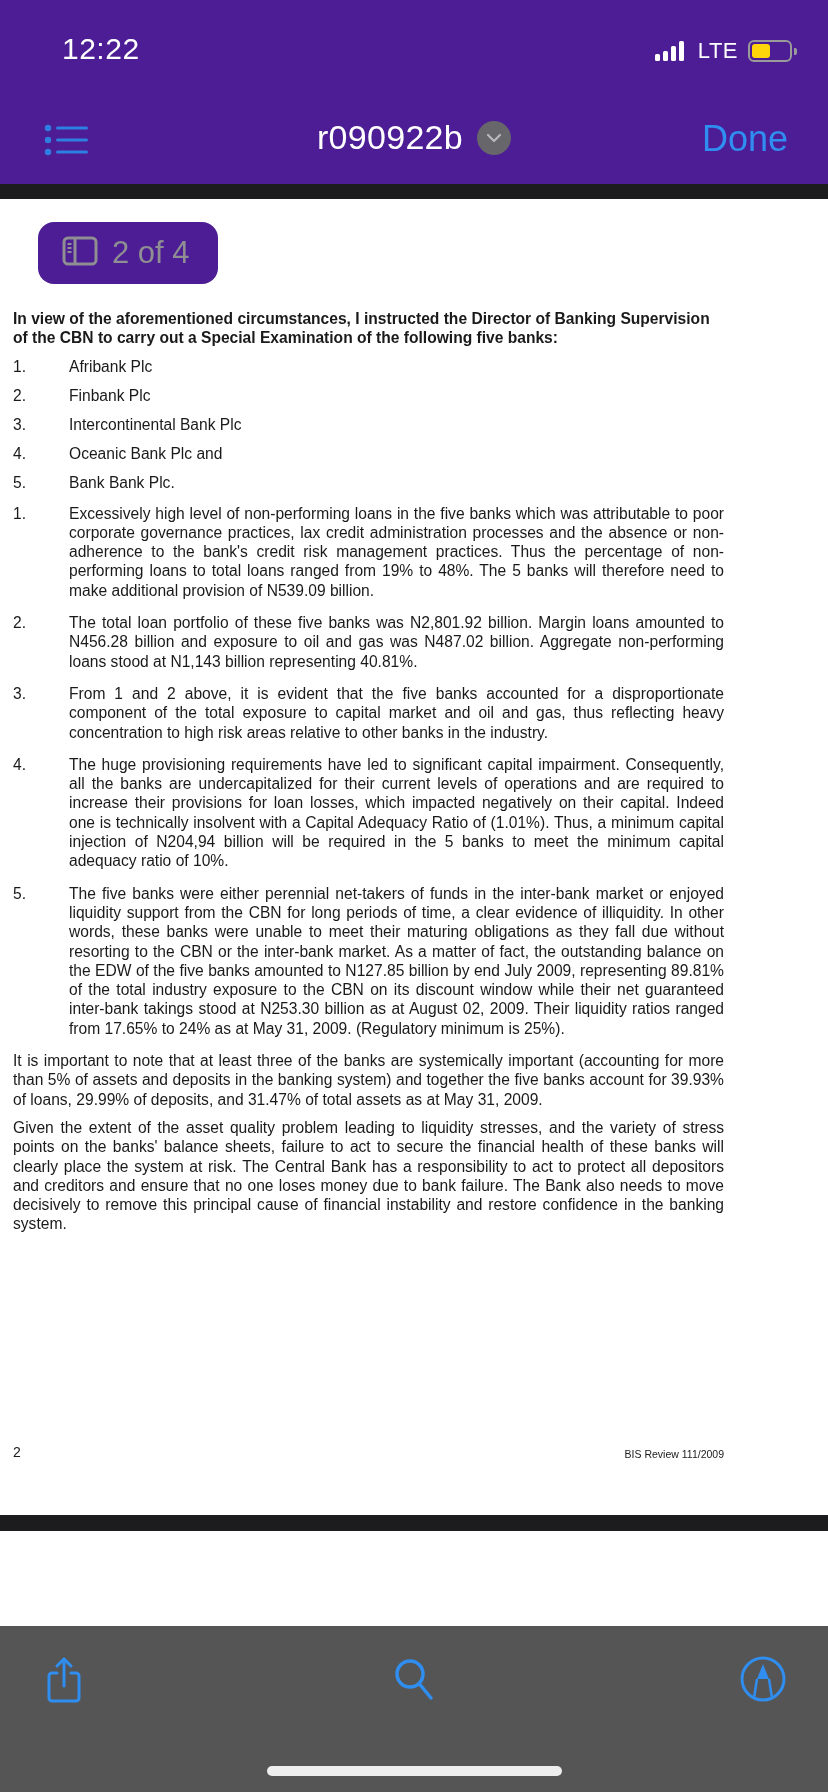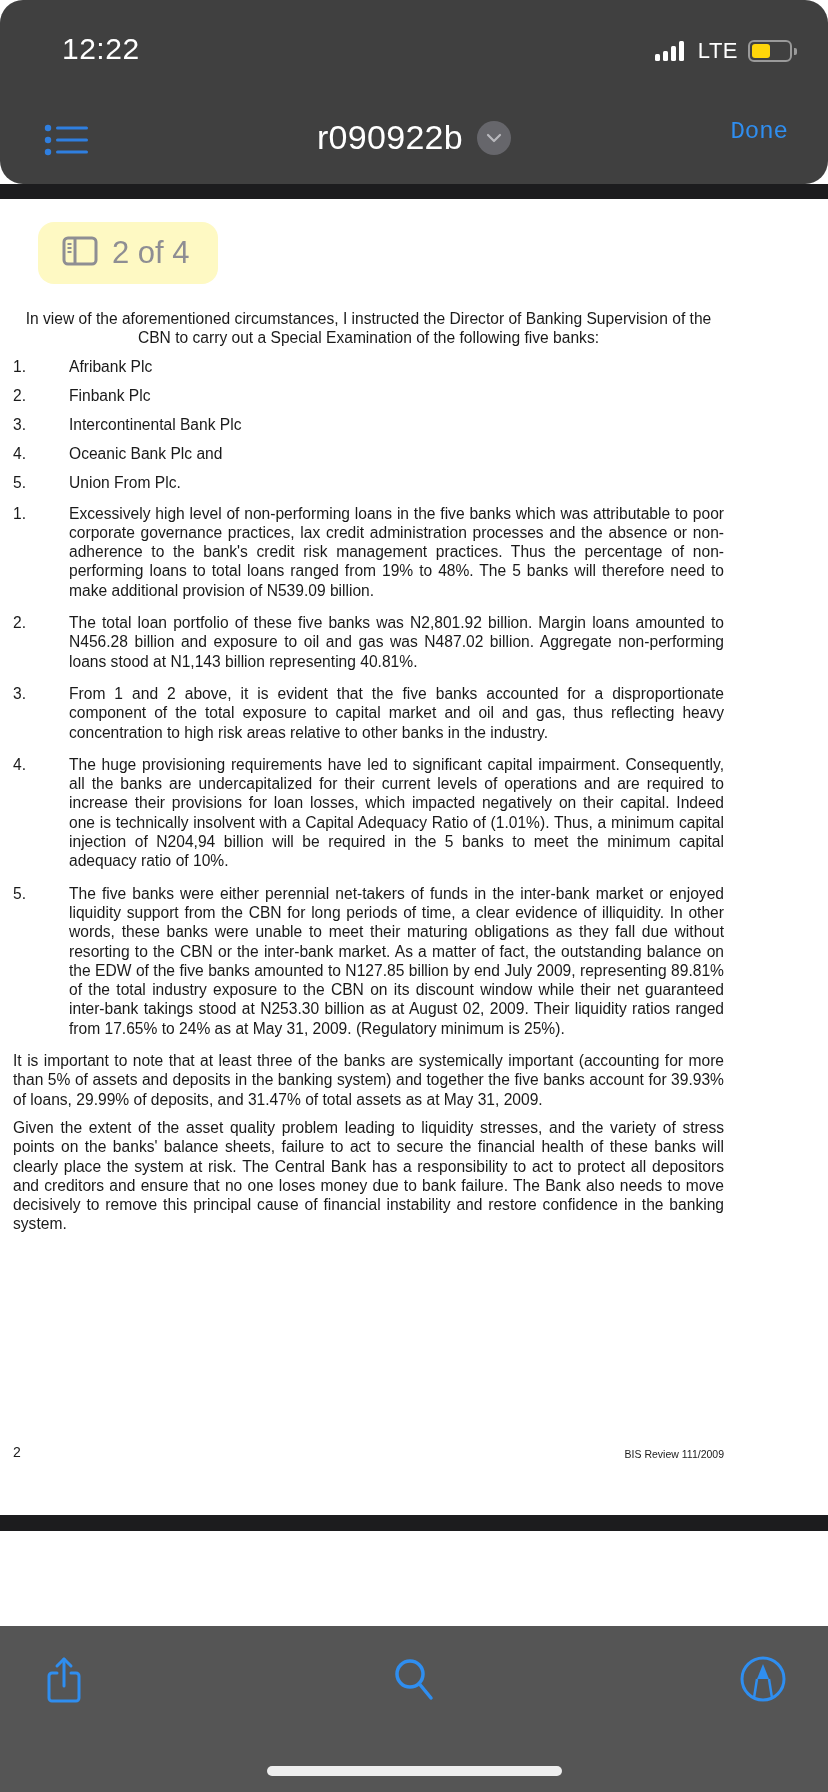--- a/index.html
+++ b/index.html
@@ -1,47 +1,47 @@
 <!DOCTYPE html>
 <html><head>
 <meta charset="utf-8">
 <style>
   * { margin: 0; padding: 0; box-sizing: border-box; }
   html, body { width: 828px; height: 1792px; overflow: hidden; background: #ffffff; }
   body { position: relative; font-family: "Liberation Sans", sans-serif; }
 
   
-  .topbar { position: absolute; left: 0; top: 0; width: 828px; height: 184px; background: #404040; border-radius: 23px; }
+  .topbar { position: absolute; left: 0; top: 0; width: 828px; height: 184px; background: #4c1d95; }
   .status-time { position: absolute; left: 62px; top: 32px; font-size: 30px; color: #ffffff; font-weight: 400; letter-spacing: 0.5px; }
   .status-right { position: absolute; right: 36px; top: 38px; height: 26px; display: flex; align-items: center; gap: 6px; }
   .signal { display: flex; align-items: flex-end; gap: 3px; height: 20px; }
   .signal span { display: block; width: 5px; background: #ffffff; border-radius: 1.5px; }
   .lte { font-size: 22px; color: #ffffff; margin-left: 8px; letter-spacing: 0.5px; }
   .battery { position: relative; width: 44px; height: 22px; border: 2px solid #9a9a9a; border-radius: 6px; margin-left: 4px; }
   .battery-fill { position: absolute; left: 2px; top: 2px; bottom: 2px; width: 24px; background: #ffd60a; border-radius: 3px; }
   .battery-tip { position: absolute; right: -7px; top: 6px; width: 3px; height: 7px; background: #9a9a9a; border-radius: 0 2px 2px 0; }
 
   .nav-list { position: absolute; left: 42px; top: 122px; width: 50px; height: 36px; cursor: pointer; }
   .nav-title-wrap { position: absolute; left: 0; right: 0; top: 118px; display: flex; justify-content: center; align-items: center; gap: 14px; }
   .nav-title { font-size: 34px; color: #ffffff; font-weight: 400; letter-spacing: 0.3px; }
   .nav-chevron { width: 34px; height: 34px; border-radius: 50%; background: #66666b; display: flex; align-items: center; justify-content: center; }
-  .done-btn { position: absolute; right: 40px; top: 118px; font-size: 24px; color: #2f8ef0; cursor: pointer; font-family: Liberation Mono, monospace; }
+  .done-btn { position: absolute; right: 40px; top: 118px; font-size: 36px; color: #2f8ef0; cursor: pointer; }
 
   .dark-band { position: absolute; left: 0; width: 828px; background: #1c1c1e; }
   .band-top { top: 184px; height: 15px; }
   .band-bottom { top: 1515px; height: 16px; }
 
   
-  .page-pill { position: absolute; left: 38px; top: 222px; width: 180px; height: 62px; background: #fef9c3; border-radius: 16px; display: flex; align-items: center; padding-left: 24px; gap: 14px; }
+  .page-pill { position: absolute; left: 38px; top: 222px; width: 180px; height: 62px; background: #4c1d95; border-radius: 16px; display: flex; align-items: center; padding-left: 24px; gap: 14px; }
   .page-pill-text { font-size: 31px; color: #8e8e93; }
 
   
   .doc { position: absolute; left: 13px; top: 309px; width: 711px; font-family: "Liberation Sans", sans-serif; font-size: 15.6px; line-height: 19.3px; color: #1a1a1a; }
   .para { text-align: justify; margin-bottom: 9px; }
-  .para.left { text-align: center; }
+  .para.left { text-align: left; font-weight: bold; }
   .bank-item { display: flex; height: 29px; align-items: flex-start; }
   .bank-item:first-of-type { margin-top: 0; }
   .num { width: 56px; flex: 0 0 56px; }
   .finding { display: flex; margin-bottom: 13px; }
   .finding .body { flex: 1; text-align: justify; }
   .banks { margin-top: 8px; margin-bottom: 2px; }
 
   .footer-num { position: absolute; left: 13px; top: 1444px; font-size: 14px; color: #1a1a1a; }
   .footer-ref { position: absolute; right: 104px; top: 1448px; font-size: 10.5px; color: #1a1a1a; }
 
@@ -124,21 +124,21 @@
     <div class="bank-item">
       <span class="num">3.</span>
       <span>Intercontinental Bank Plc</span>
     </div>
     <div class="bank-item">
       <span class="num">4.</span>
       <span>Oceanic Bank Plc and</span>
     </div>
     <div class="bank-item">
       <span class="num">5.</span>
-      <span>Union From Plc.</span>
+      <span>Bank Bank Plc.</span>
     </div>
   </div>
 
 
   <div class="finding">
     <span class="num">1.</span>
     <span class="body">Excessively high level of non-performing loans in the five banks which was attributable to poor corporate governance practices, lax credit administration processes and the absence or non-adherence to the bank's credit risk management practices. Thus the percentage of non-performing loans to total loans ranged from 19% to 48%. The 5 banks will therefore need to make additional provision of N539.09 billion.</span>
   </div>
   <div class="finding">
     <span class="num">2.</span>

